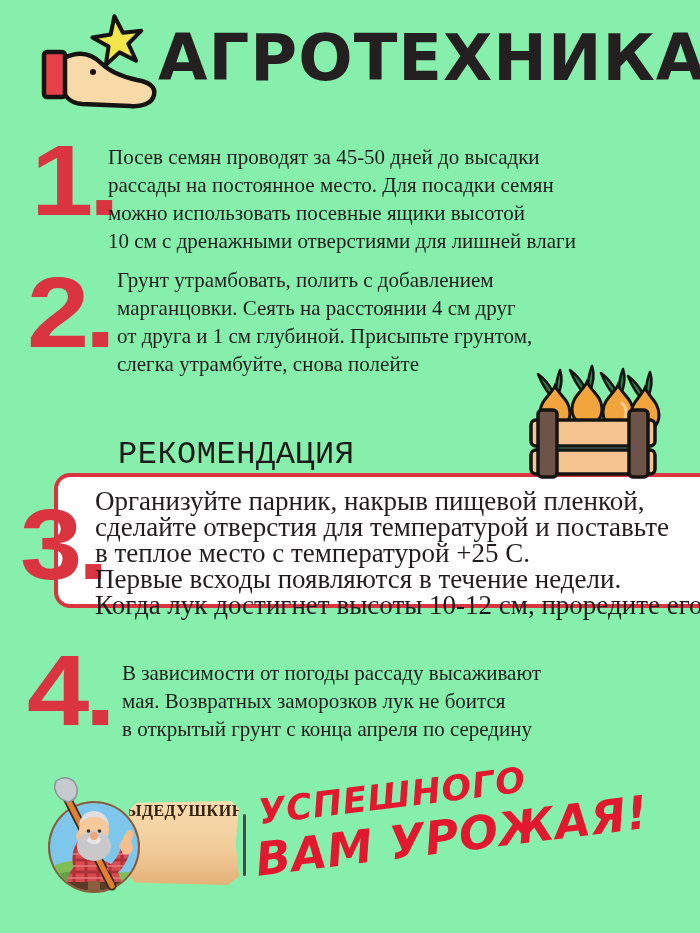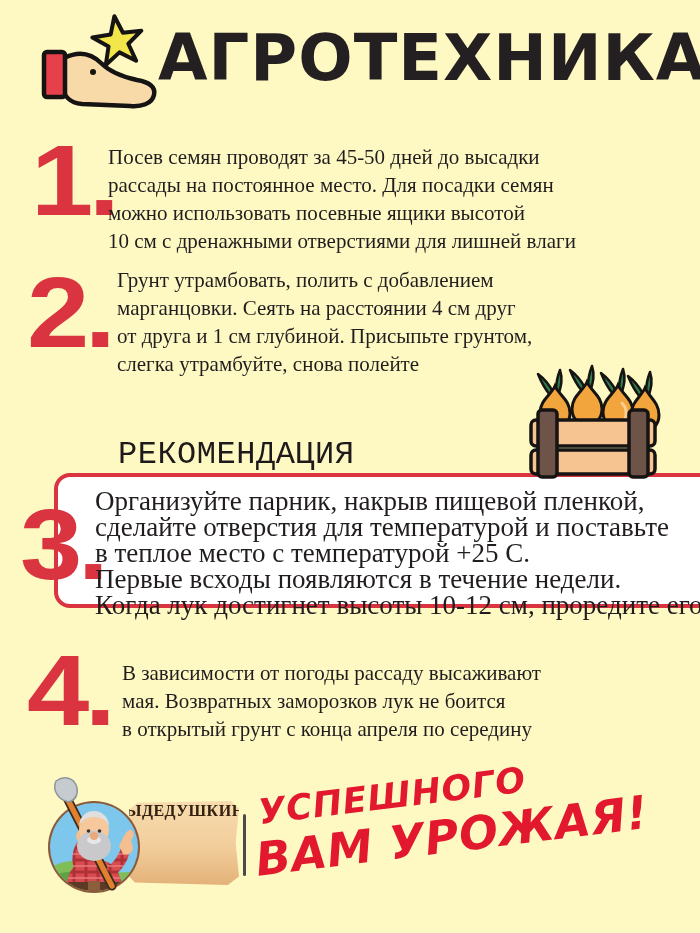--- a/index.html
+++ b/index.html
@@ -1,16 +1,16 @@
 <!DOCTYPE html>
 <html><head>
 <meta charset="utf-8">
 <style>
   html,body{margin:0;padding:0;background:#fff;}
-  .page{position:relative;width:700px;height:933px;background:#fef9c3;overflow:hidden;
+  .page{position:relative;width:700px;height:933px;background:#86efac;overflow:hidden;
         font-family:"DejaVu Sans","Liberation Sans",sans-serif;color:#211d1e;}
   .abs{position:absolute;}
 
   
   .page-title{left:158px;top:26px;font-size:64px;font-weight:700;letter-spacing:1px;
               color:#241f20;line-height:1;white-space:nowrap;}
 
   
   .step-num{font-family:"Liberation Sans",sans-serif;font-weight:700;font-size:100px;
             line-height:1;color:#D93440;letter-spacing:-4px;transform:scaleX(1.12);

